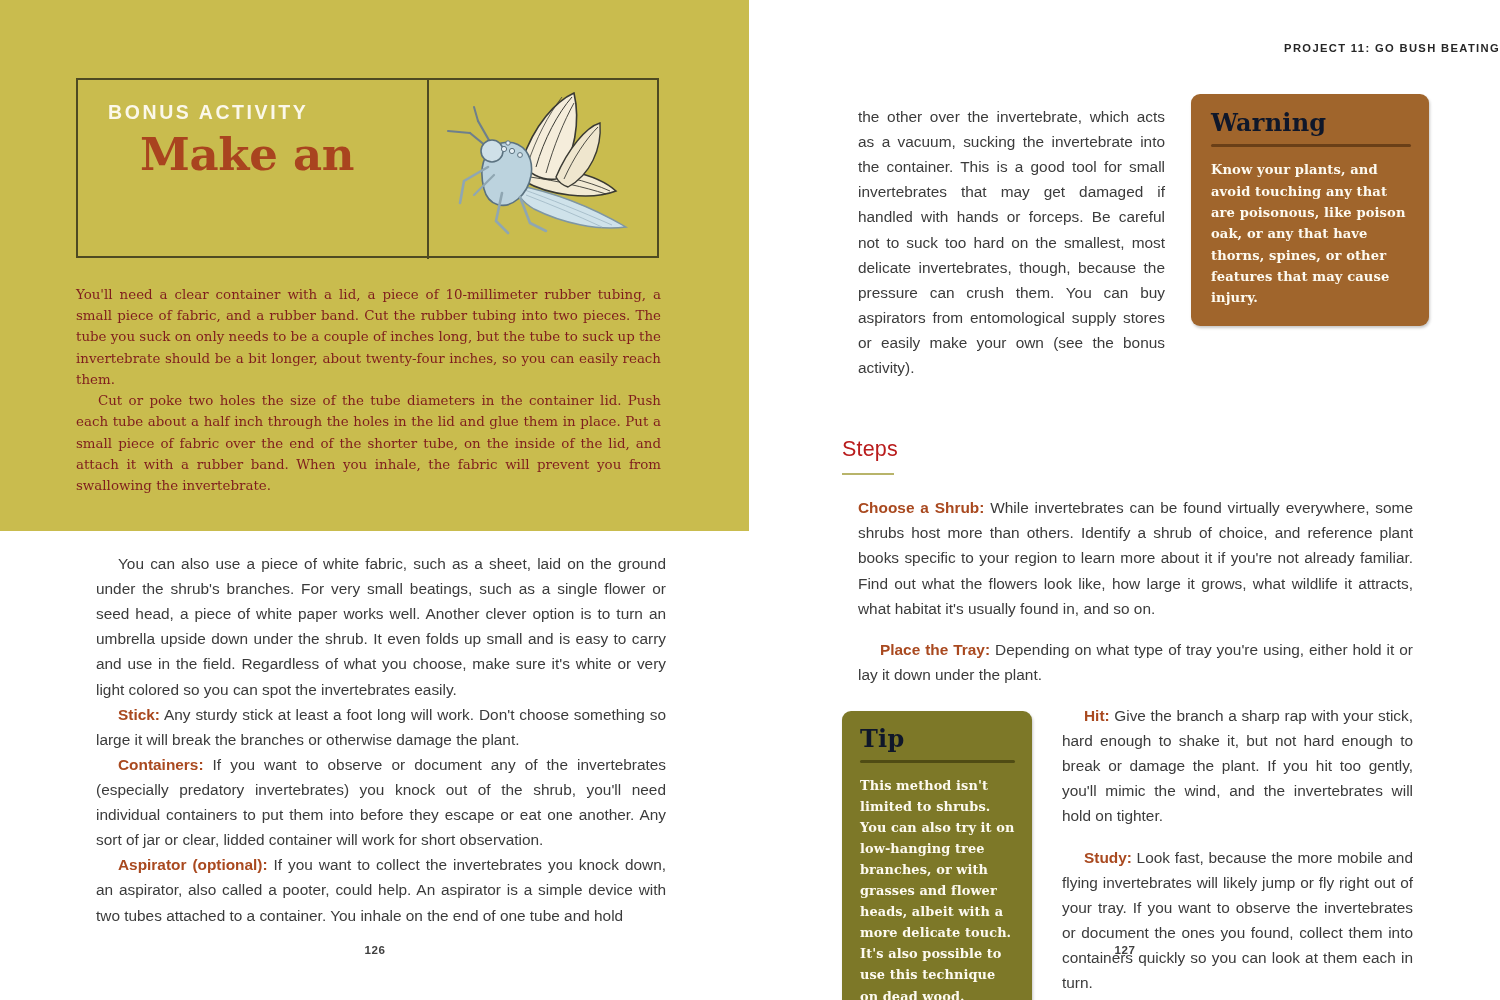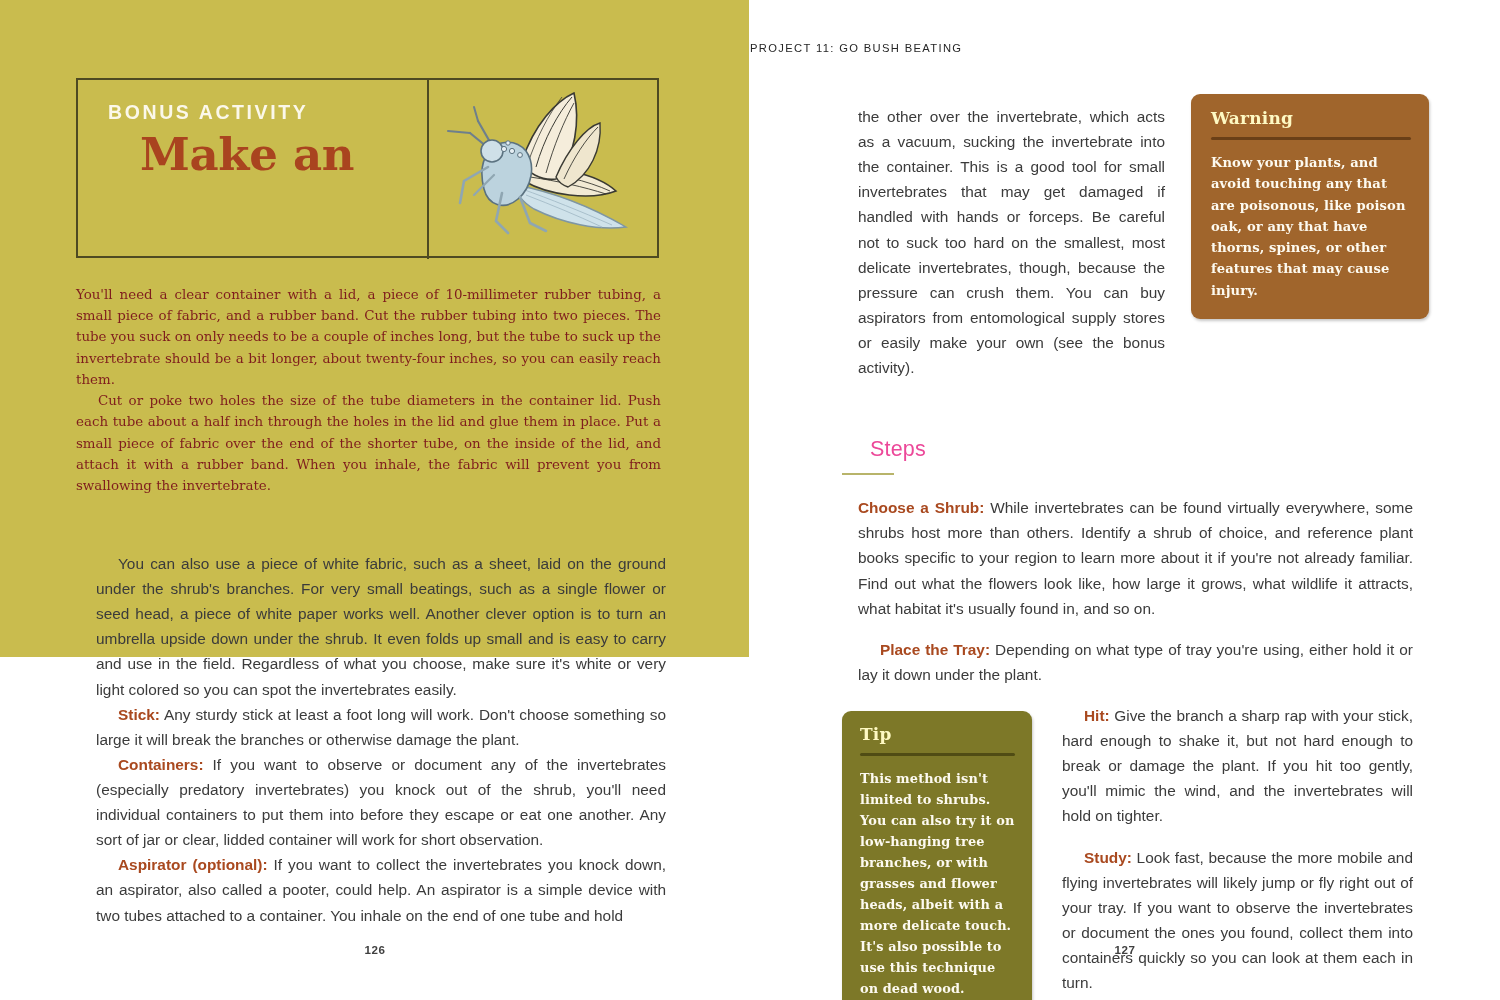--- a/index.html
+++ b/index.html
@@ -18,21 +18,21 @@
 
   
   .page-left {
     position: absolute;
     left: 0; top: 0;
     width: 750px; height: 1000px;
   }
   .bonus-panel {
     position: absolute;
     left: 0; top: 0;
-    width: 749px; height: 657px;
+    width: 749px; height: 531px;
     background: #c9bc4e;
   }
   .bonus-frame {
     position: absolute;
     left: 76px; top: 78px;
     width: 583px; height: 180px;
     border: 2px solid #4e4a22;
     display: flex;
   }
   .bonus-frame::after {
@@ -103,23 +103,23 @@
   
   .page-right {
     position: absolute;
     left: 750px; top: 0;
     width: 750px; height: 1000px;
   }
   .running-head {
     position: absolute;
     left: 0; top: 42px;
     width: 750px;
-    text-align: left;
+    text-align: right;
     font-size: 11.2px;
-    font-weight: normal;
+    font-weight: bold;
     letter-spacing: 1.35px;
     color: #262626;
   }
   .right-col-wrap {
     position: absolute;
     left: 92px; top: 88px;
     width: 587px;
     font-size: 15.4px;
     line-height: 1.63;
     color: #3b3b3b;
@@ -129,23 +129,23 @@
   
   .callout {
     border-radius: 9px;
     color: #fdfaf0;
     font-family: "DejaVu Serif", serif;
     box-shadow: 1px 2px 3px rgba(0,0,0,0.22);
   }
   .callout-title {
     font-family: "DejaVu Serif", serif;
     font-weight: bold;
-    font-size: 17px;
+    font-size: 24px;
     line-height: 1.05;
-    color: #fef9c3;
+    color: #0f172a;
     letter-spacing: 0.2px;
   }
   .callout-rule {
     height: 3px;
     margin: 9px 0 12px 0;
     border-radius: 2px;
   }
   .callout-text {
     font-size: 13.1px;
     line-height: 1.63;
@@ -172,24 +172,23 @@
     margin: 8px 30px 12px 0;
   }
   .tip-box .callout-rule { background: #504c14; }
   .tip-box .callout-text { font-size: 12.9px; line-height: 1.63; }
 
   .steps-head {
     clear: both;
     margin-top: 36px;
     margin-bottom: 6px;
     font-size: 21.5px;
-    color: #ec4899;
+    color: #b91c1c;
     letter-spacing: 0.2px;
     display: inline-block;
-    margin-left: 28px;
   }
   .steps-underline {
     width: 52px; height: 2px;
     background: #b8b46a;
     margin-bottom: 20px;
   }
   .clearer { clear: both; }
 
   .folio {
     position: absolute;

